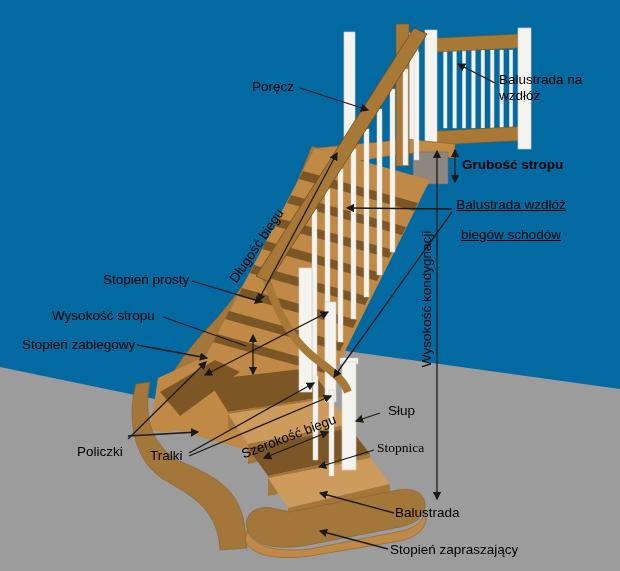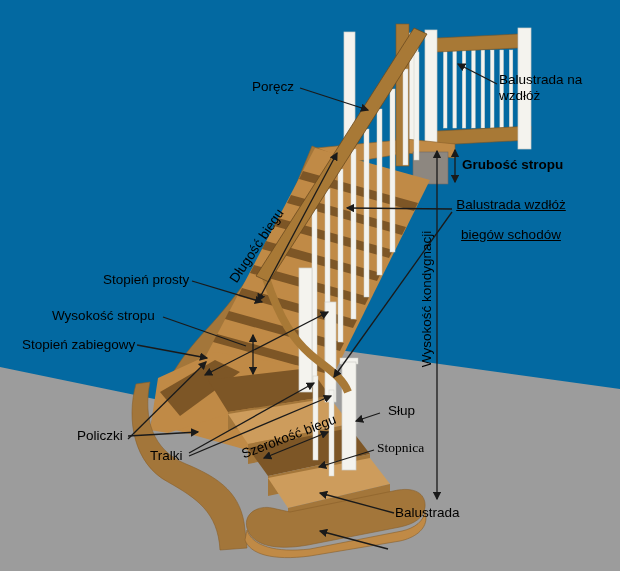--- a/index.html
+++ b/index.html
@@ -143,20 +143,21 @@
 
 <div class="lbl" style="left:252px;top:79px;">Poręcz</div>
 <div class="lbl wrap" style="left:499px;top:72px;width:93px;">Balustrada na wzdłóż</div>
 <div class="lbl bold" style="left:462px;top:157px;">Grubość stropu</div>
 <div class="lbl wrap center" style="left:450px;top:190px;width:122px;line-height:30px;text-decoration:underline;">Balustrada wzdłóż biegów schodów</div>
 <div class="lbl center rot-dlugosc" style="left:208px;top:238px;width:98px;">Długość biegu</div>
 <div class="lbl" style="left:103px;top:272px;">Stopień prosty</div>
 <div class="lbl" style="left:52px;top:308px;">Wysokość stropu</div>
 <div class="lbl" style="left:22px;top:337px;">Stopień zabiegowy</div>
 <div class="lbl center rot-kondygnacja" style="left:352px;top:291px;width:150px;">Wysokość kondygnacji</div>
-<div class="lbl" style="left:77px;top:428px;">Policzki</div>
+<div class="lbl" style="left:77px;top:444px;">Policzki</div>
 <div class="lbl" style="left:150px;top:448px;">Tralki</div>
 <div class="lbl center rot-szerokosc" style="left:239px;top:429px;width:100px;">Szerokość biegu</div>
 <div class="lbl" style="left:368px;top:403px;margin-left:20px;">Słup</div>
 <div class="lbl" style="left:377px;top:440px;font-family:Liberation Serif, serif;">Stopnica</div>
 <div class="lbl" style="left:395px;top:505px;">Balustrada</div>
+<div class="lbl" style="left:390px;top:542px;">Stopień zapraszający</div>
 
 </div>
 
 </body></html>

